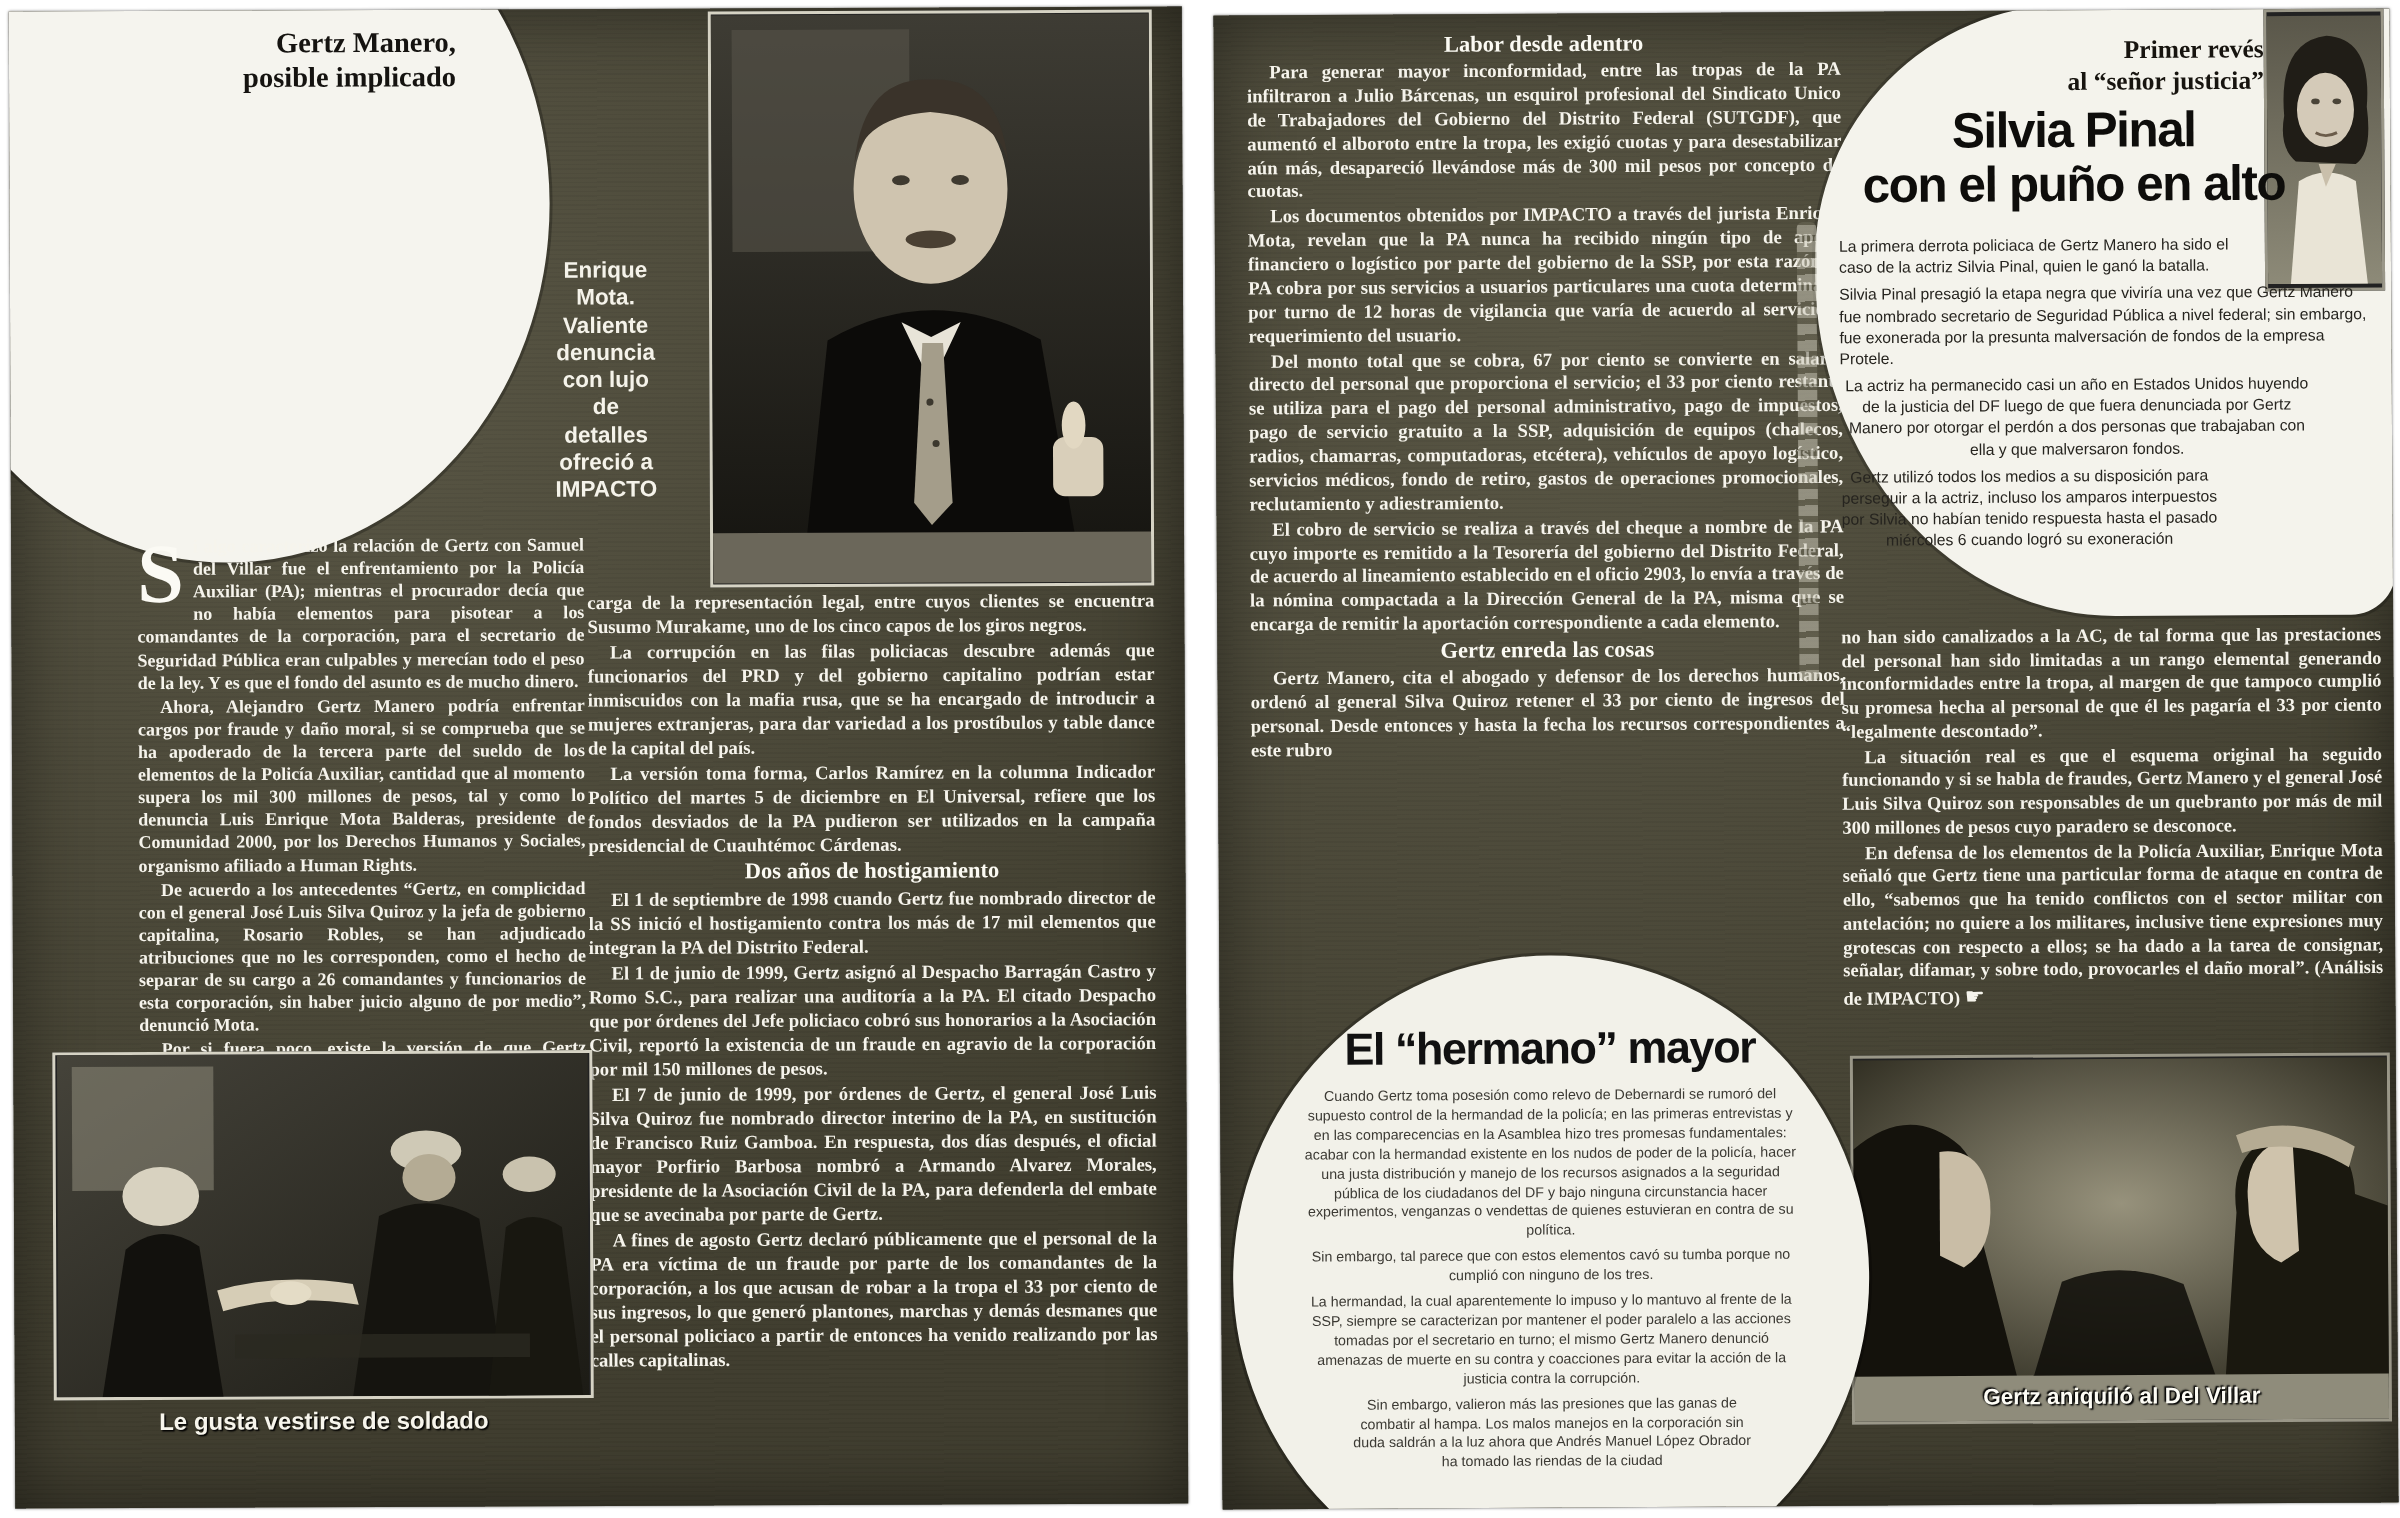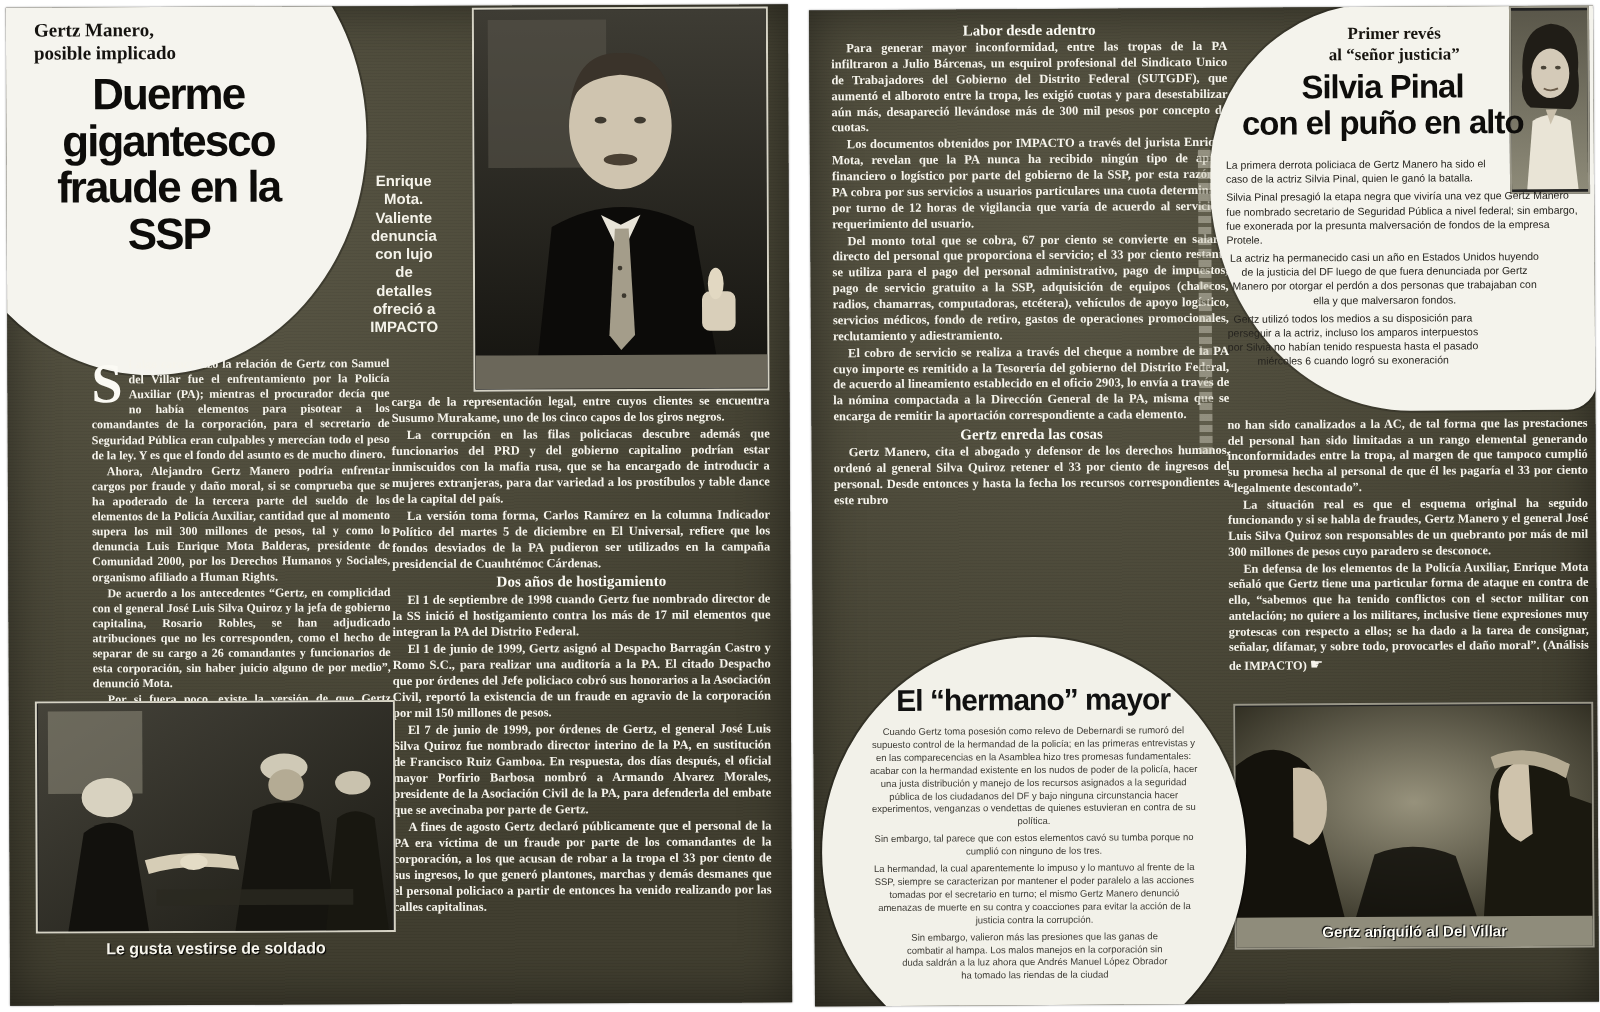--- a/index.html
+++ b/index.html
@@ -20,21 +20,21 @@
 
   .abs{position:absolute;}
   .preline{white-space:pre-line;}
 
   
   .title-circle{
     left:-70px;top:-110px;width:430px;height:478px;border-radius:50%;
     background:#f5f4ee;box-shadow:0 0 0 2px rgba(0,0,0,.25);
   }
   .kicker-left{
-    left:28px;top:12px;width:270px;text-align:left;color:#151310;
+    left:28px;top:12px;width:270px;text-align:right;color:#151310;
     font:bold 19px/1.2 "Liberation Serif", serif;
   }
   .headline-left{
     left:4px;top:64px;width:316px;text-align:center;color:#0d0c0a;
     font:bold 44px/1.06 "Liberation Sans", sans-serif;letter-spacing:-2px;
   }
   .photo-frame{border:2px solid #d6d3c4;background:#222;box-sizing:border-box;}
   .photo-frame svg{display:block;width:100%;height:100%;}
   .photo-label{
     left:336px;top:166px;width:122px;text-align:center;color:#f5f3ea;
@@ -72,21 +72,21 @@
     left:52px;top:716px;width:336px;z-index:4;text-align:center;color:#3c3a34;
     font:9.5px/1.36 "Liberation Sans", sans-serif;
   }
   .hermano-body p{margin:0 0 4px 0;}
   .pinal-panel{
     left:400px;top:-4px;width:386px;height:408px;background:#f4f3ec;
     border-top-left-radius:170px;border-bottom-left-radius:200px 230px;
     border-bottom-right-radius:30px;box-shadow:0 0 0 2px rgba(0,0,0,.2);
   }
   .pinal-kicker{
-    left:470px;top:16px;width:230px;text-align:center;color:#17140f;z-index:4;
+    left:470px;top:16px;width:230px;text-align:right;color:#17140f;z-index:4;
     font:bold 17px/1.25 "Liberation Serif", serif;
   }
   .pinal-headline{
     left:418px;top:62px;width:310px;text-align:center;color:#0e0d0b;z-index:4;
     font:bold 33px/1.1 "Liberation Sans", sans-serif;letter-spacing:-1px;
   }
   .pinal-body{left:416px;top:150px;width:356px;z-index:4;color:#26241f;
     font:10.5px/1.35 "Liberation Sans", sans-serif;}
   .pinal-body p{margin:0 0 4px 0;}
   .pinal-p1{width:268px;text-align:left;}
@@ -107,24 +107,20 @@
   .end-mark{font-family:"DejaVu Sans", sans-serif;font-size:15px;}
 </style>
 </head>
 <body>
 
 <div class="page" id="page-left">
 
   <div class="abs title-circle"></div>
   <div class="abs kicker-left preline">Gertz Manero,
 posible implicado</div>
-  <div class="abs headline-left preline">Duerme
-gigantesco
-fraude en la
-SSP</div>
 
   <div class="abs photo-frame" style="left:466px;top:2px;width:296px;height:384px;">
     <svg viewBox="0 0 296 384">
       <defs>
         <linearGradient id="g1" x1="0" y1="0" x2="0" y2="1">
           <stop offset="0" stop-color="#3e3c34"></stop>
             <stop offset="1" stop-color="#14130f"></stop>
         </linearGradient>
       </defs>
       <rect width="296" height="384" fill="url(#g1)"></rect>

